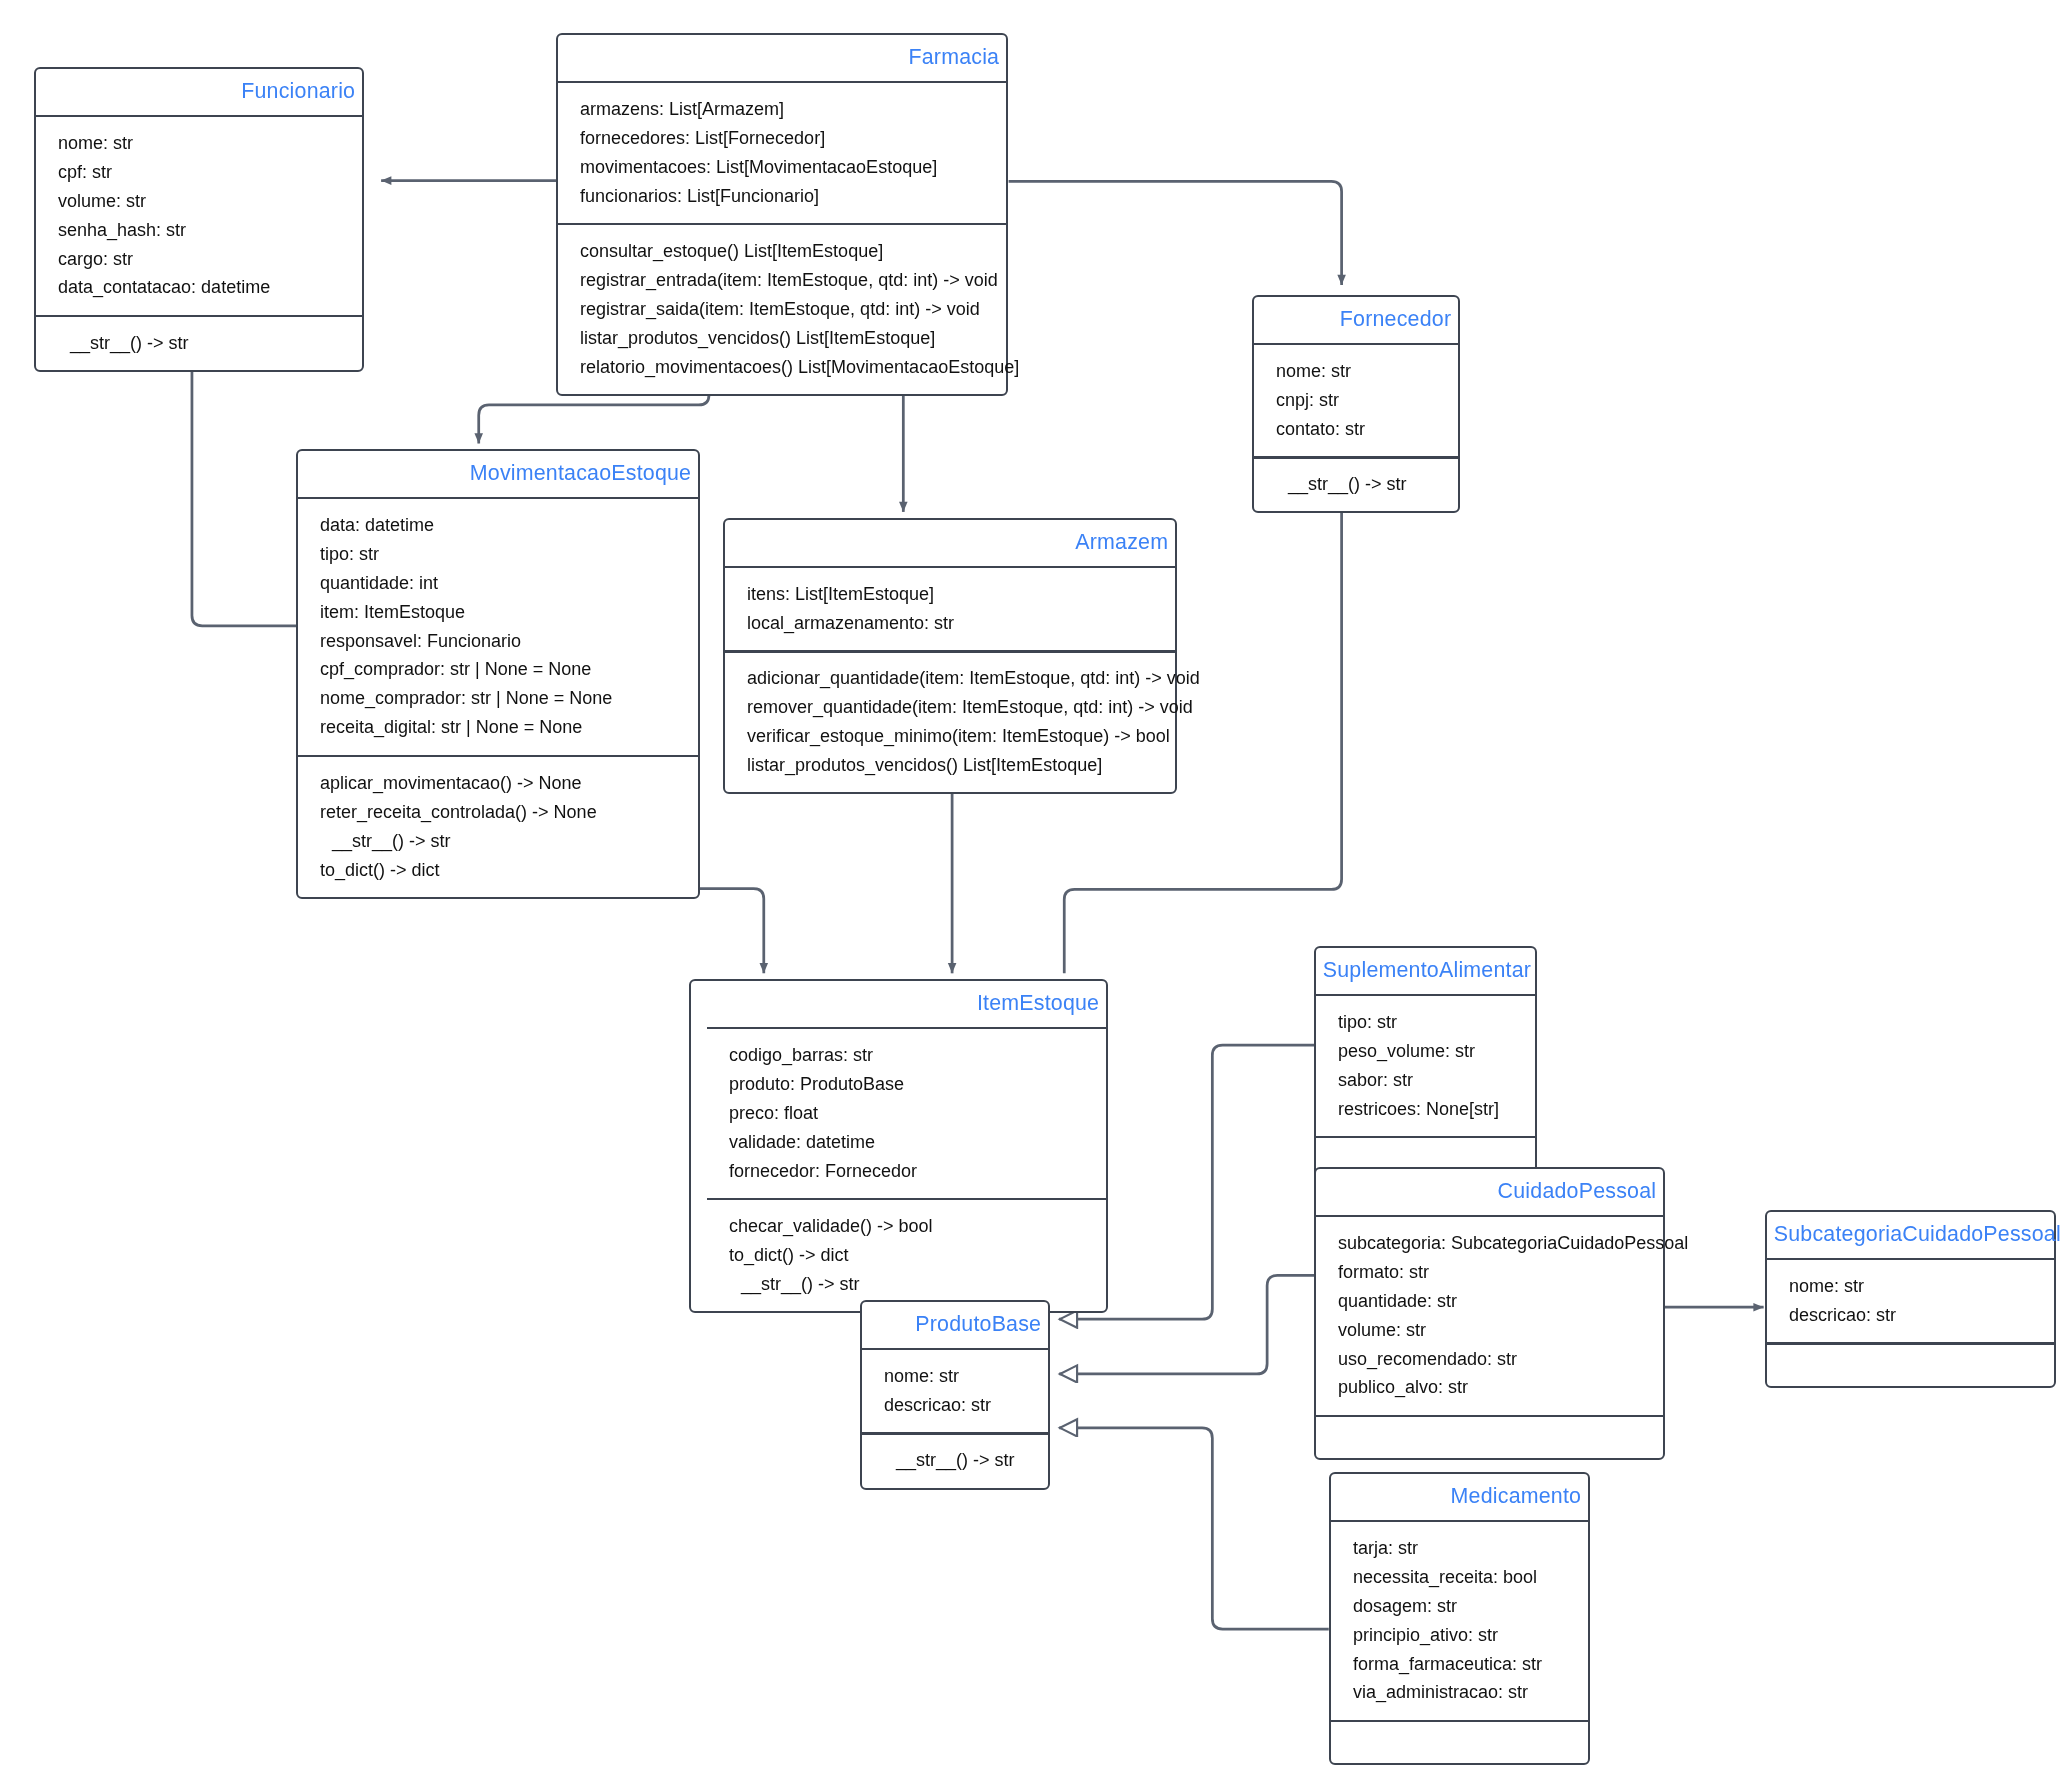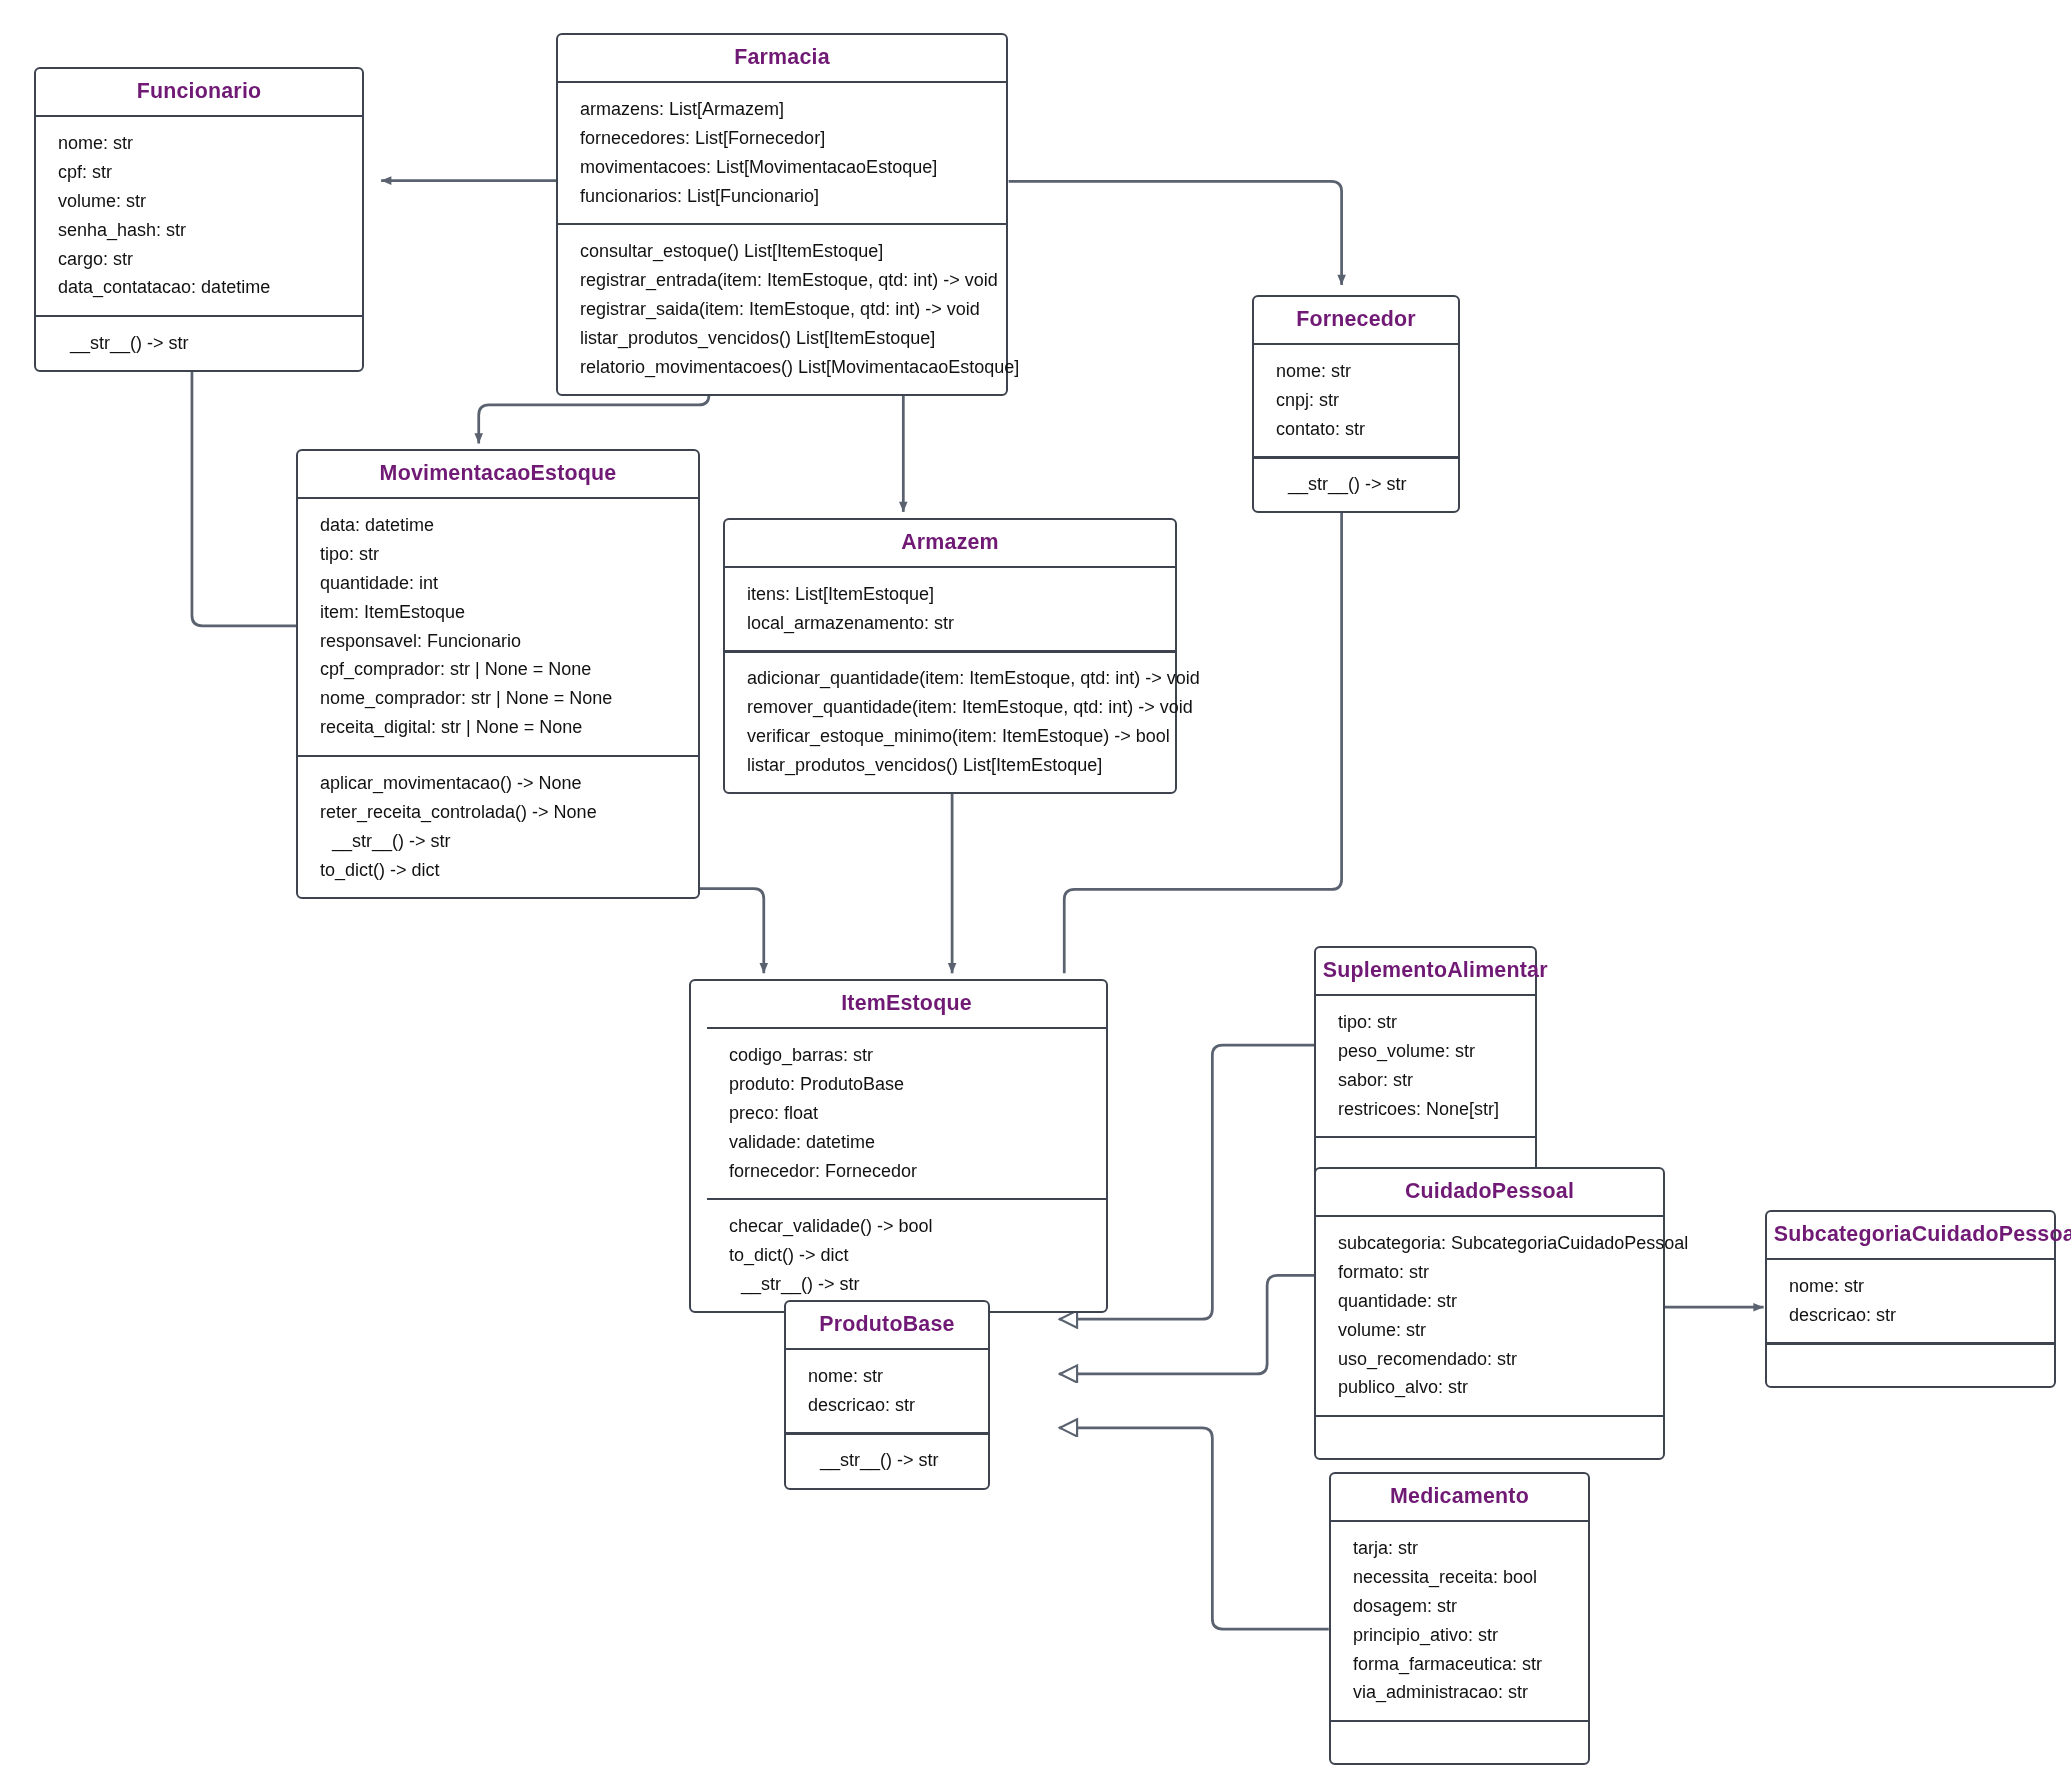--- a/index.html
+++ b/index.html
@@ -27,24 +27,24 @@
   }
   .uml-class {
     position: absolute;
     box-sizing: border-box;
     background: #ffffff;
     border: 2.6px solid #3d4450;
     border-radius: 6px;
     z-index: 5;
   }
   .uml-title {
-    text-align: center;
-    font-weight: bold;
+    text-align: right;
+    font-weight: normal;
     font-size: 21.4px;
-    color: #701a75;
+    color: #3b82f6;
     padding: 10.3px 6.8px 10.3px 6.8px;
     letter-spacing: 0.2px;
   }
   .uml-sep {
     height: 2.6px;
     background: #3d4450;
     width: 100%;
   }
   .uml-section {
     padding: 12px 0 12px 0;
@@ -247,21 +247,21 @@
     <div class="uml-title">SubcategoriaCuidadoPessoal</div>
     <div class="uml-sep"></div>
     <div class="uml-section">
       <div class="uml-line">nome: str</div>
       <div class="uml-line">descricao: str</div>
     </div>
     <div class="uml-sep"></div>
     <div class="uml-section empty"></div>
   </div>
 
-  <div class="uml-class" style="left:784px; top:1300px; width:206px;">
+  <div class="uml-class" style="left:860px; top:1300px; width:190px;">
     <div class="uml-title">ProdutoBase</div>
     <div class="uml-sep"></div>
     <div class="uml-section">
       <div class="uml-line">nome: str</div>
       <div class="uml-line">descricao: str</div>
     </div>
     <div class="uml-sep"></div>
     <div class="uml-section">
       <div class="uml-line center">__str__() -&gt; str</div>
     </div>

